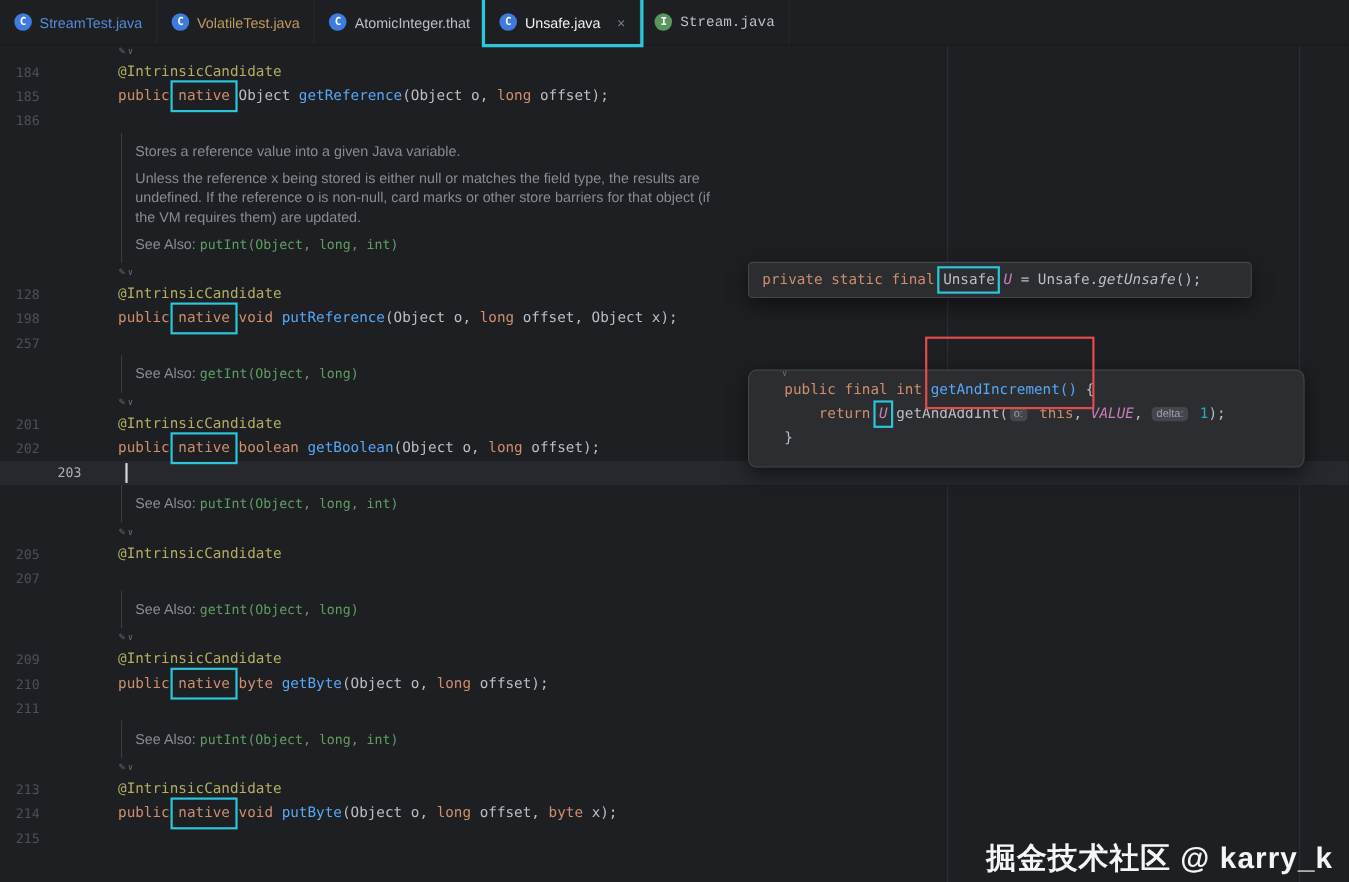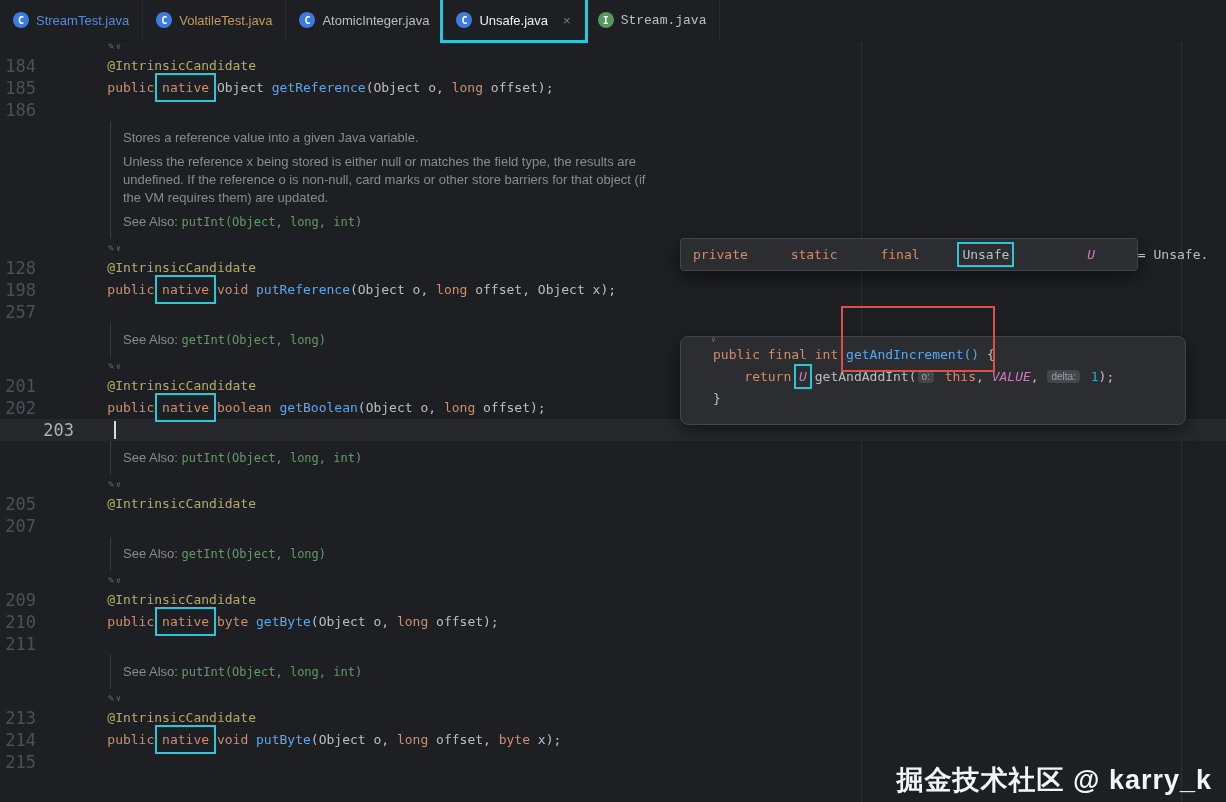--- a/index.html
+++ b/index.html
@@ -34,21 +34,21 @@
   .editor{
     position:absolute;top:40px;left:0;right:0;
     font-size:13px;color:#bcbec4;z-index:2;
   }
   .row{display:flex;width:100%;}
   .row.code{height:22px;line-height:22px;}
   .row.fold{height:18px;line-height:16px;}
   .row.fold.first{height:15px;overflow:hidden;align-items:flex-end;}
   .row.current{background:#26282e;}
   .row.current .gutter{color:#aeb0b7;margin-left:38px;}
-  .gutter{flex:0 0 36px;text-align:right;font-size:17px;color:#4b5059;}
+  .gutter{flex:0 0 36px;text-align:right;font-size:12px;color:#4b5059;}
   .content{margin-left:40px;white-space:pre;position:relative;flex:1;}
   .caret{position:absolute;left:0;top:2px;width:2px;height:18px;background:#d6d8dd;}
   .fold-icon{margin-left:32px;color:#6a6e75;font-size:10px;letter-spacing:2px;cursor:pointer;}
   .fold-icon .chev{font-size:8px;}
   
   .doc-block{margin-left:34px;border-left:1px solid #393c41;padding:8px 12px 8px 12px;}
   .doc-gap{height:6px;}
   .doc-line{font:13px/18px "Liberation Sans",sans-serif;color:#868c94;white-space:pre;}
   .see-label{color:#868c94;margin-top:8px;}
   .see-link{font:12px/18px "DejaVu Sans Mono",monospace;color:#5f9e63;cursor:pointer;}
@@ -70,21 +70,21 @@
   .guide{position:absolute;top:40px;bottom:0;width:1px;background:#2c2f33;z-index:1;}
   #guide1{left:861px;}
   #guide2{left:1181px;}
   
   .popup{
     position:absolute;background:#2b2d30;border:1px solid #43454a;
     box-shadow:0 6px 18px rgba(0,0,0,.5);font-size:13px;white-space:pre;
     z-index:5;box-sizing:border-box;color:#bcbec4;
   }
   .popup1{left:680px;top:238px;width:458px;height:33px;display:flex;align-items:center;
-    padding:0 12px;border-radius:4px;gap:35px;}
+    padding:0 12px;border-radius:4px;}
   .popup2{left:680px;top:336px;width:506px;height:89px;border-radius:8px;padding:7px 0 0 32px;}
   .pline{height:22px;line-height:22px;}
   .p2fold{position:absolute;top:-2px;left:30px;font-size:8px;color:#6a6e75;}
   
   .red-box{
     position:absolute;left:841px;top:306px;width:150px;height:62px;
     border:2px solid var(--red);z-index:9;pointer-events:none;
   }
   
   .watermark{
@@ -99,21 +99,21 @@
     <div class="tab">
       <span class="ficon" style="background: rgb(62, 123, 224);">C</span>
       <span class="tlabel" style="color: rgb(84, 140, 214);">StreamTest.java</span>
     </div>
     <div class="tab">
       <span class="ficon" style="background: rgb(62, 123, 224);">C</span>
       <span class="tlabel" style="color: rgb(194, 154, 94);">VolatileTest.java</span>
     </div>
     <div class="tab">
       <span class="ficon" style="background: rgb(62, 123, 224);">C</span>
-      <span class="tlabel" style="color: rgb(188, 190, 196);">AtomicInteger.java</span>
+      <span class="tlabel" style="color: rgb(188, 190, 196);">AtomicInteger.that</span>
     </div>
     <div class="tab annotated active">
       <span class="ficon" style="background: rgb(62, 123, 224);">C</span>
       <span class="tlabel" style="color: rgb(238, 240, 243);">Unsafe.java</span>
       <span class="tclose">×</span>
     </div>
     <div class="tab">
       <span class="ficon" style="background: rgb(87, 150, 92);">I</span>
       <span class="tlabel" style="color: rgb(188, 190, 196); font-family: Liberation Mono, monospace;">Stream.java</span>
     </div>

